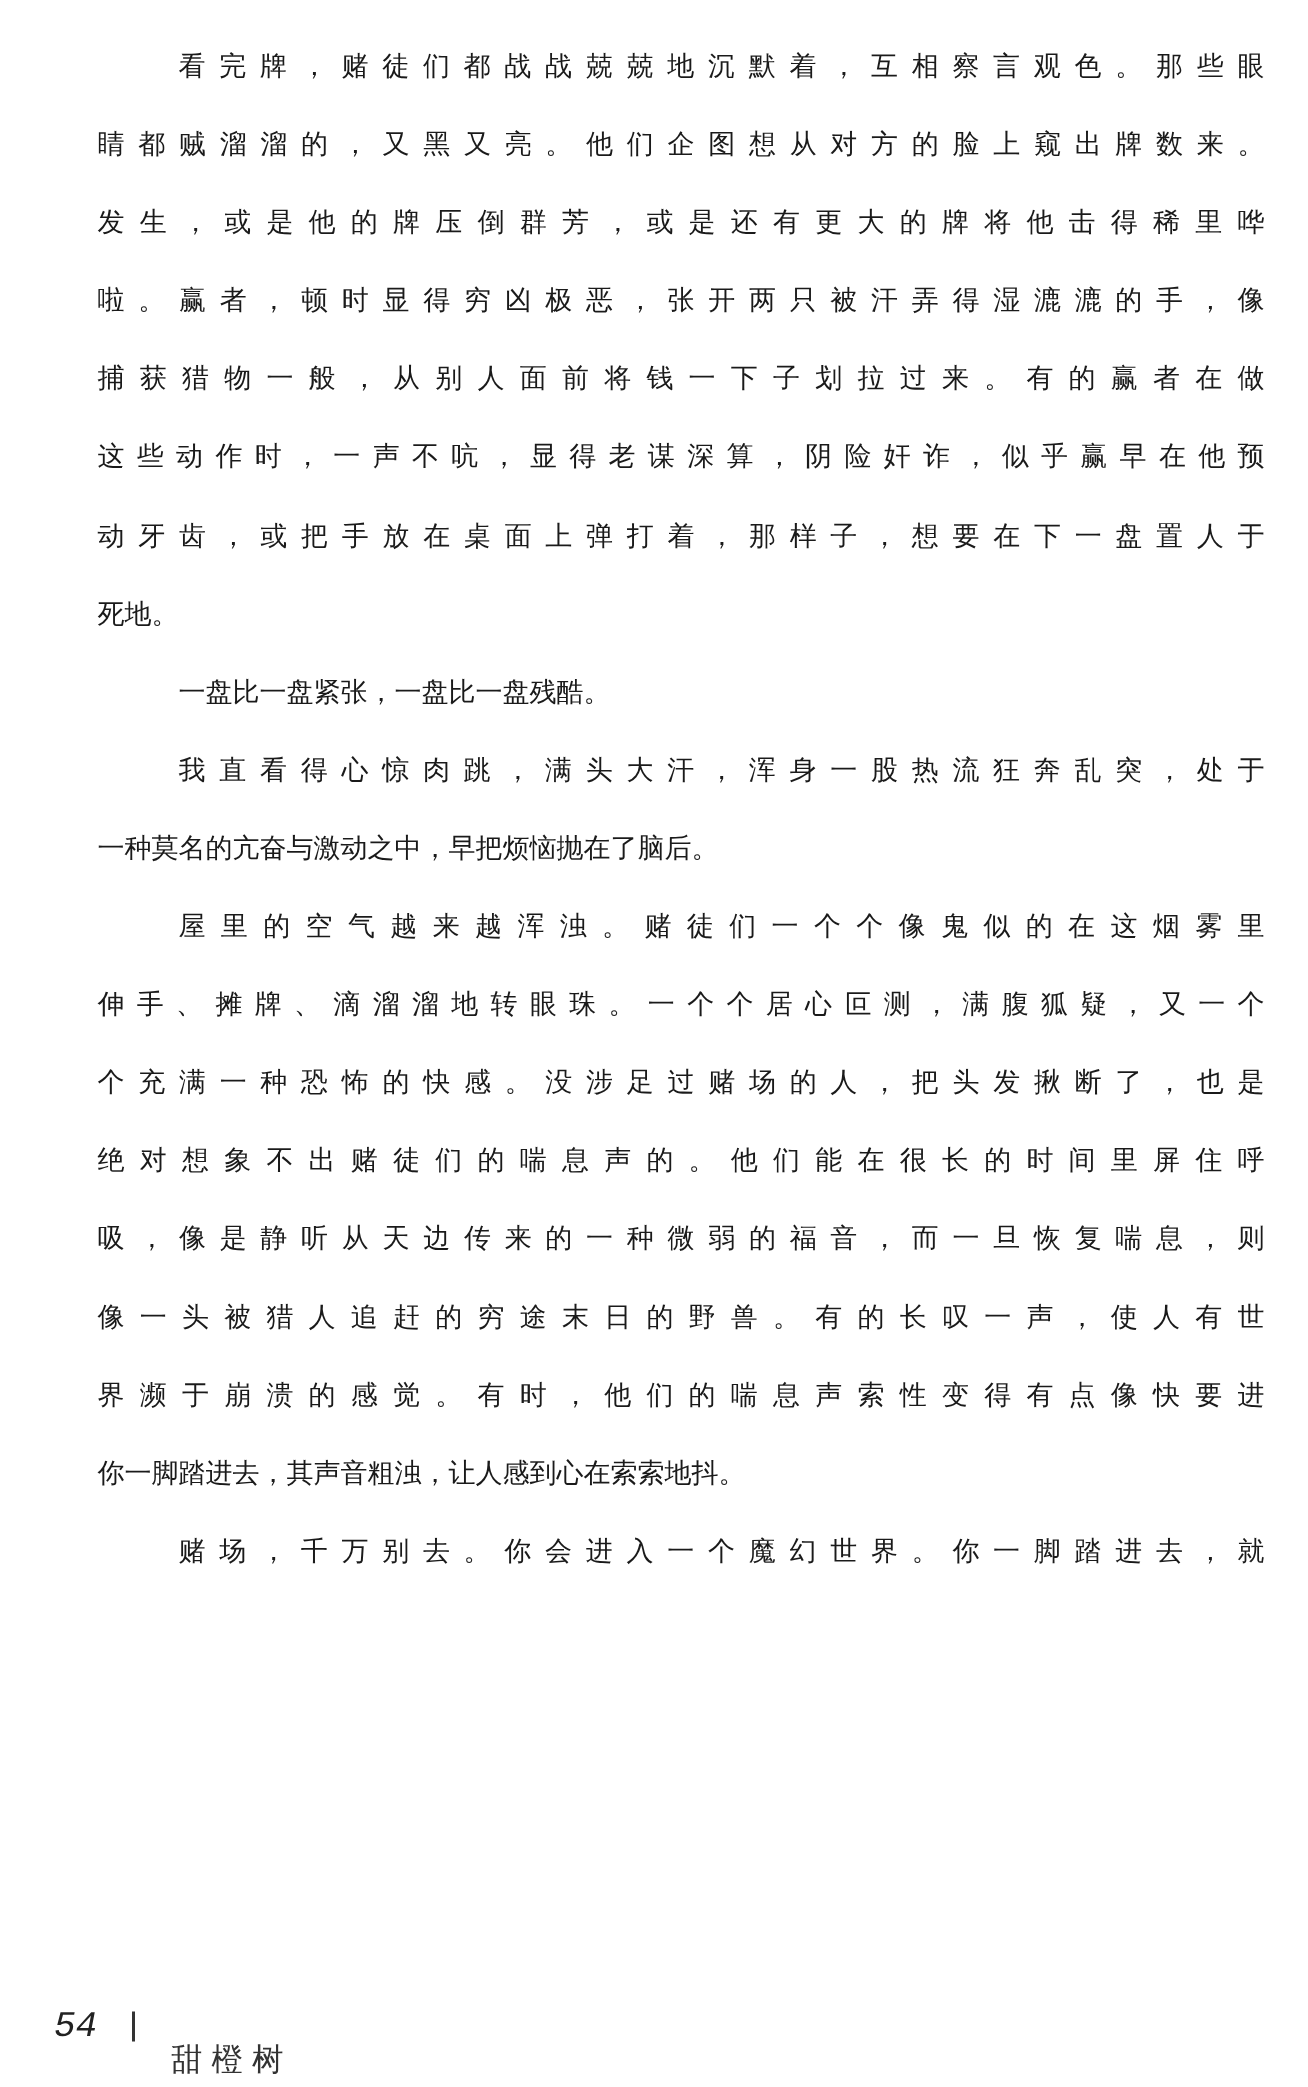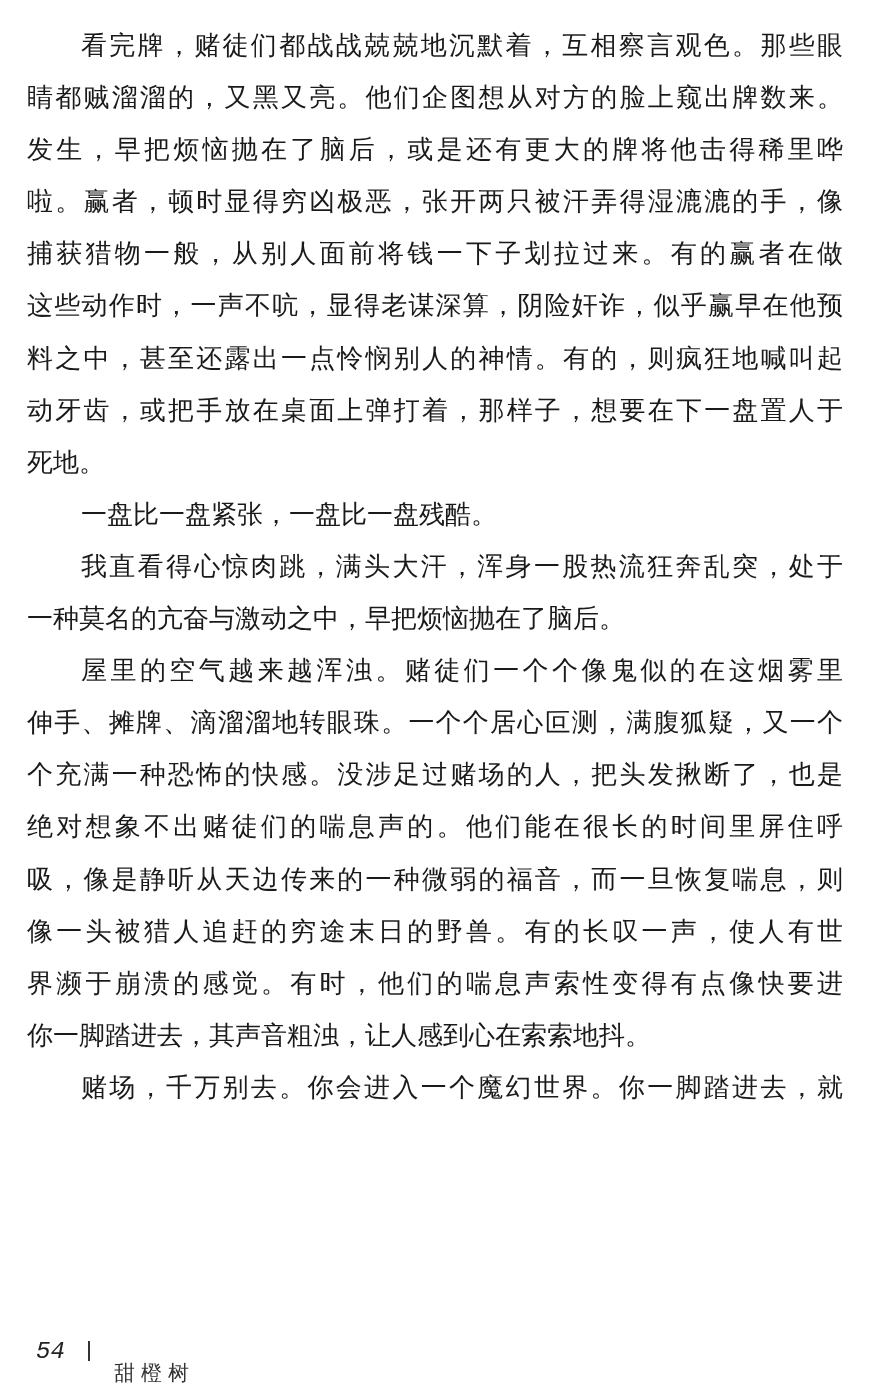--- a/index.html
+++ b/index.html
@@ -17,26 +17,27 @@
   }
   .page {
     position: absolute;
     left: 27px;
     top: 19px;
     width: 816px;
   }
   .line {
     height: 52.1px;
     line-height: 52.1px;
-    font-size: 26px;
+    font-size: 18px;
     white-space: nowrap;
     text-align: justify;
     text-align-last: justify;
     letter-spacing: 0;
     overflow: visible;
+    margin-left: 38px;
   }
   .line.indent {
     padding-left: 54px;
   }
   .line.end {
     text-align-last: left;
   }
   .footer {
     position: absolute;
     left: 36px;
@@ -65,25 +66,24 @@
     color: #333;
     margin-top: 43px;
   }
 </style>
 </head>
 <body>
 
 <div class="page">
   <div class="line indent">看完牌，赌徒们都战战兢兢地沉默着，互相察言观色。那些眼</div>
   <div class="line">睛都贼溜溜的，又黑又亮。他们企图想从对方的脸上窥出牌数来。</div>
-  <div class="line">发生，早把烦恼抛在了脑后，或是还有更大的牌将他击得稀里哗</div>
+  <div class="line">发生，或是他的牌压倒群芳，或是还有更大的牌将他击得稀里哗</div>
   <div class="line">啦。赢者，顿时显得穷凶极恶，张开两只被汗弄得湿漉漉的手，像</div>
   <div class="line">捕获猎物一般，从别人面前将钱一下子划拉过来。有的赢者在做</div>
   <div class="line">这些动作时，一声不吭，显得老谋深算，阴险奸诈，似乎赢早在他预</div>
-  <div class="line">料之中，甚至还露出一点怜悯别人的神情。有的，则疯狂地喊叫起</div>
   <div class="line">动牙齿，或把手放在桌面上弹打着，那样子，想要在下一盘置人于</div>
   <div class="line end">死地。</div>
   <div class="line indent end">一盘比一盘紧张，一盘比一盘残酷。</div>
   <div class="line indent">我直看得心惊肉跳，满头大汗，浑身一股热流狂奔乱突，处于</div>
   <div class="line end">一种莫名的亢奋与激动之中，早把烦恼抛在了脑后。</div>
   <div class="line indent">屋里的空气越来越浑浊。赌徒们一个个像鬼似的在这烟雾里</div>
   <div class="line">伸手、摊牌、滴溜溜地转眼珠。一个个居心叵测，满腹狐疑，又一个</div>
   <div class="line">个充满一种恐怖的快感。没涉足过赌场的人，把头发揪断了，也是</div>
   <div class="line">绝对想象不出赌徒们的喘息声的。他们能在很长的时间里屏住呼</div>
   <div class="line">吸，像是静听从天边传来的一种微弱的福音，而一旦恢复喘息，则</div>

